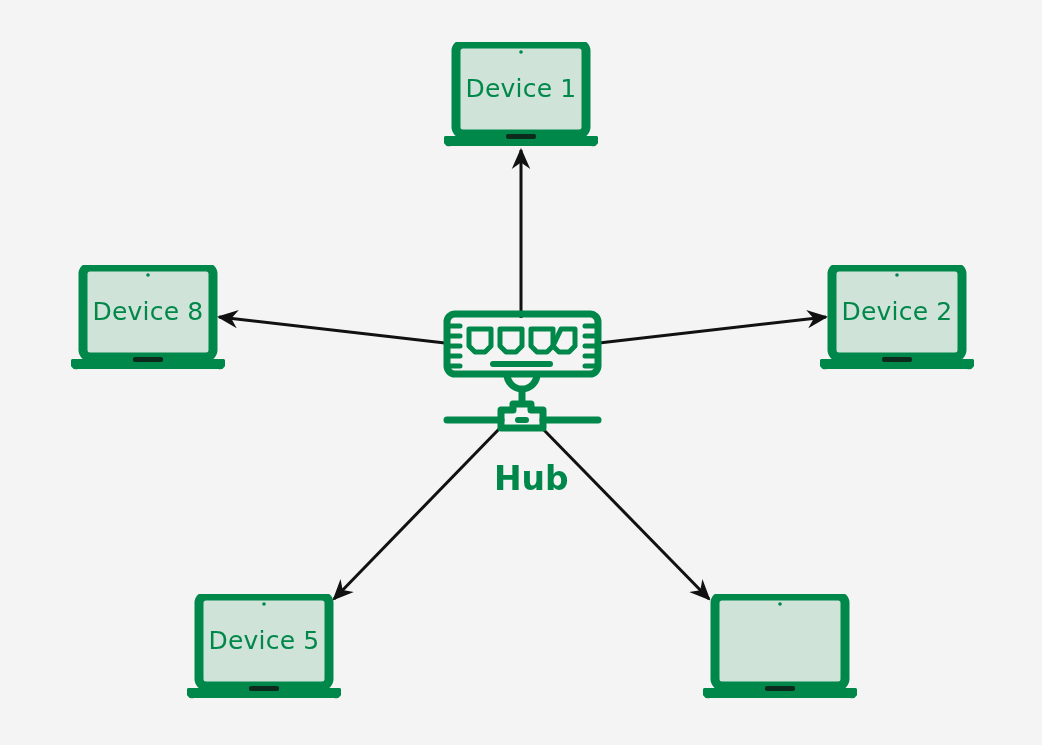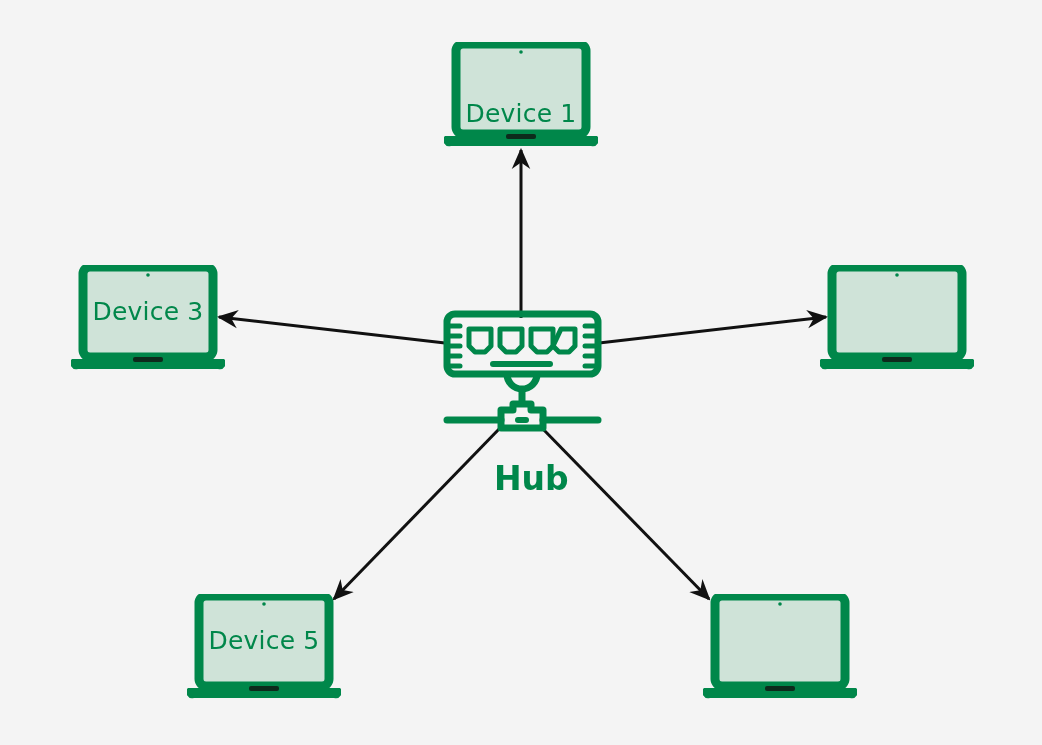--- a/index.html
+++ b/index.html
@@ -83,30 +83,31 @@
     <line x1="541" y1="427" x2="709" y2="599" stroke="#111111" stroke-width="3" marker-end="url(#arrow)"></line>
   </svg>
 
   <div class="laptop node" style="left:444px; top:42px; width:154px; height:108px;">
     <svg class="laptop-svg" width="154" height="108" viewBox="0 0 154 108">
       <rect x="12" y="2" width="130" height="90" rx="7" ry="7" fill="#cfe3d8" stroke="#00874a" stroke-width="9"></rect>
       <circle cx="77" cy="10" r="1.8" fill="#00874a"></circle>
       <path d="M1 94 H153 a6 6 0 0 1 -6 10 H7 a6 6 0 0 1 -6 -10 Z" fill="#00874a"></path>
       <rect x="62" y="92" width="30" height="5" rx="2" fill="#0d2b1c"></rect>
     </svg>
-    <div class="laptop-label" style="height:92px;margin-top:25px;">Device 1</div>
+    <div class="laptop-label" style="height:92px;">Device 1</div>
   </div>
 
   <div class="laptop node" style="left:820px; top:265px; width:154px; height:108px;">
     <svg class="laptop-svg" width="154" height="108" viewBox="0 0 154 108">
       <rect x="12" y="2" width="130" height="90" rx="7" ry="7" fill="#cfe3d8" stroke="#00874a" stroke-width="9"></rect>
       <circle cx="77" cy="10" r="1.8" fill="#00874a"></circle>
       <path d="M1 94 H153 a6 6 0 0 1 -6 10 H7 a6 6 0 0 1 -6 -10 Z" fill="#00874a"></path>
       <rect x="62" y="92" width="30" height="5" rx="2" fill="#0d2b1c"></rect>
     </svg>
+    <div class="laptop-label" style="height:92px;">Device 2</div>
   </div>
 
   <div class="laptop node" style="left:703px; top:594px; width:154px; height:108px;">
     <svg class="laptop-svg" width="154" height="108" viewBox="0 0 154 108">
       <rect x="12" y="2" width="130" height="90" rx="7" ry="7" fill="#cfe3d8" stroke="#00874a" stroke-width="9"></rect>
       <circle cx="77" cy="10" r="1.8" fill="#00874a"></circle>
       <path d="M1 94 H153 a6 6 0 0 1 -6 10 H7 a6 6 0 0 1 -6 -10 Z" fill="#00874a"></path>
       <rect x="62" y="92" width="30" height="5" rx="2" fill="#0d2b1c"></rect>
     </svg>
   </div>
@@ -121,21 +122,21 @@
     <div class="laptop-label" style="height:92px;">Device 5</div>
   </div>
 
   <div class="laptop node" style="left:71px; top:265px; width:154px; height:108px;">
     <svg class="laptop-svg" width="154" height="108" viewBox="0 0 154 108">
       <rect x="12" y="2" width="130" height="90" rx="7" ry="7" fill="#cfe3d8" stroke="#00874a" stroke-width="9"></rect>
       <circle cx="77" cy="10" r="1.8" fill="#00874a"></circle>
       <path d="M1 94 H153 a6 6 0 0 1 -6 10 H7 a6 6 0 0 1 -6 -10 Z" fill="#00874a"></path>
       <rect x="62" y="92" width="30" height="5" rx="2" fill="#0d2b1c"></rect>
     </svg>
-    <div class="laptop-label" style="height:92px;">Device 3</div>
+    <div class="laptop-label" style="height:92px;">Device 8</div>
   </div>
 
   <div class="hub-wrap" style="left:440px; top:310px; width:165px; height:122px;">
     <svg width="165" height="122" viewBox="0 0 165 122">
 
       <rect x="7" y="4" width="151" height="60" rx="8" ry="8" fill="none" stroke="#00874a" stroke-width="7"></rect>
 
       <g stroke="#00874a" stroke-width="5" stroke-linecap="round">
         <line x1="9" y1="16" x2="20" y2="16"></line>
         <line x1="9" y1="26" x2="20" y2="26"></line>

